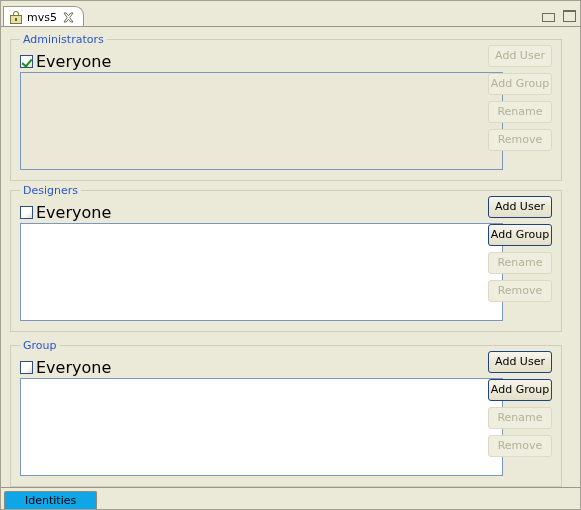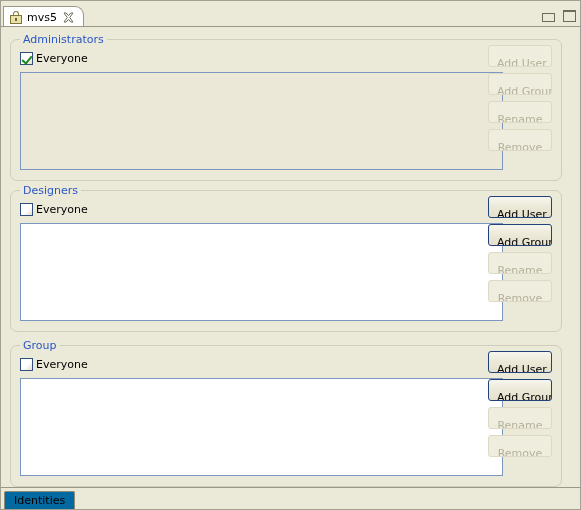--- a/index.html
+++ b/index.html
@@ -117,21 +117,21 @@
     border-top: 1px solid #9a9884;
     box-sizing: border-box;
   }
 
   
   .group {
     position: absolute;
     left: 9px;
     width: 552px;
     border: 1px solid #d0cdba;
-    border-radius: 7px;
+    border-radius: 0;
     box-sizing: border-box;
     background: transparent;
   }
   .group-label {
     position: absolute;
     left: 9px; top: -7px;
     padding: 0 3px;
     background: #ebe9d8;
     color: #2a57c8;
     font-size: 11px;
@@ -162,21 +162,21 @@
     content: "";
     position: absolute;
     left: 3px; top: 1px;
     width: 4px; height: 8px;
     border: solid #1a8a1a;
     border-width: 0 2.5px 2.5px 0;
     transform: rotate(40deg);
   }
   .cb-label {
     color: #000000;
-    font-size: 11px;
+    font-size: 16px;
     white-space: nowrap;
     text-align: right;
   }
 
   
   .listbox {
     position: absolute;
     left: 9px; top: 32px;
     width: 483px;
     height: 98px;
@@ -202,21 +202,21 @@
     width: 64px;
     height: 22px;
     box-sizing: border-box;
     border-radius: 3px;
     font-family: "DejaVu Sans", "Liberation Sans", sans-serif;
     font-size: 11px;
     line-height: 20px;
     text-align: center;
     white-space: nowrap;
     overflow: hidden;
-    padding: 8px;
+    padding: 0;
   }
   .btn.enabled {
     border: 1px solid #24427a;
     background: linear-gradient(180deg,#f7f6ee 0%,#ece9d8 48%,#e4e0cb 100%);
     color: #000000;
   }
   .btn.disabled {
     border: 1px solid #ddd9c4;
     background: #efedde;
     color: #b4b09a;
@@ -229,22 +229,22 @@
     width: 581px;
     height: 24px;
     background: #ebe9d8;
     border-top: 1px solid #9a9884;
     box-sizing: border-box;
   }
   .bottom-tab {
     position: absolute;
     left: 3px; top: 3px;
     height: 19px;
-    padding: 0 9px;
-    background: #0369a1;
+    padding: 0 20px;
+    background: #0ea5e9;
     border: 1px solid #8d8b79;
     border-bottom: none;
     border-radius: 2px 2px 0 0;
     line-height: 18px;
     font-size: 11px;
     color: #000000;
     white-space: nowrap;
     box-sizing: border-box;
   }
 </style>

